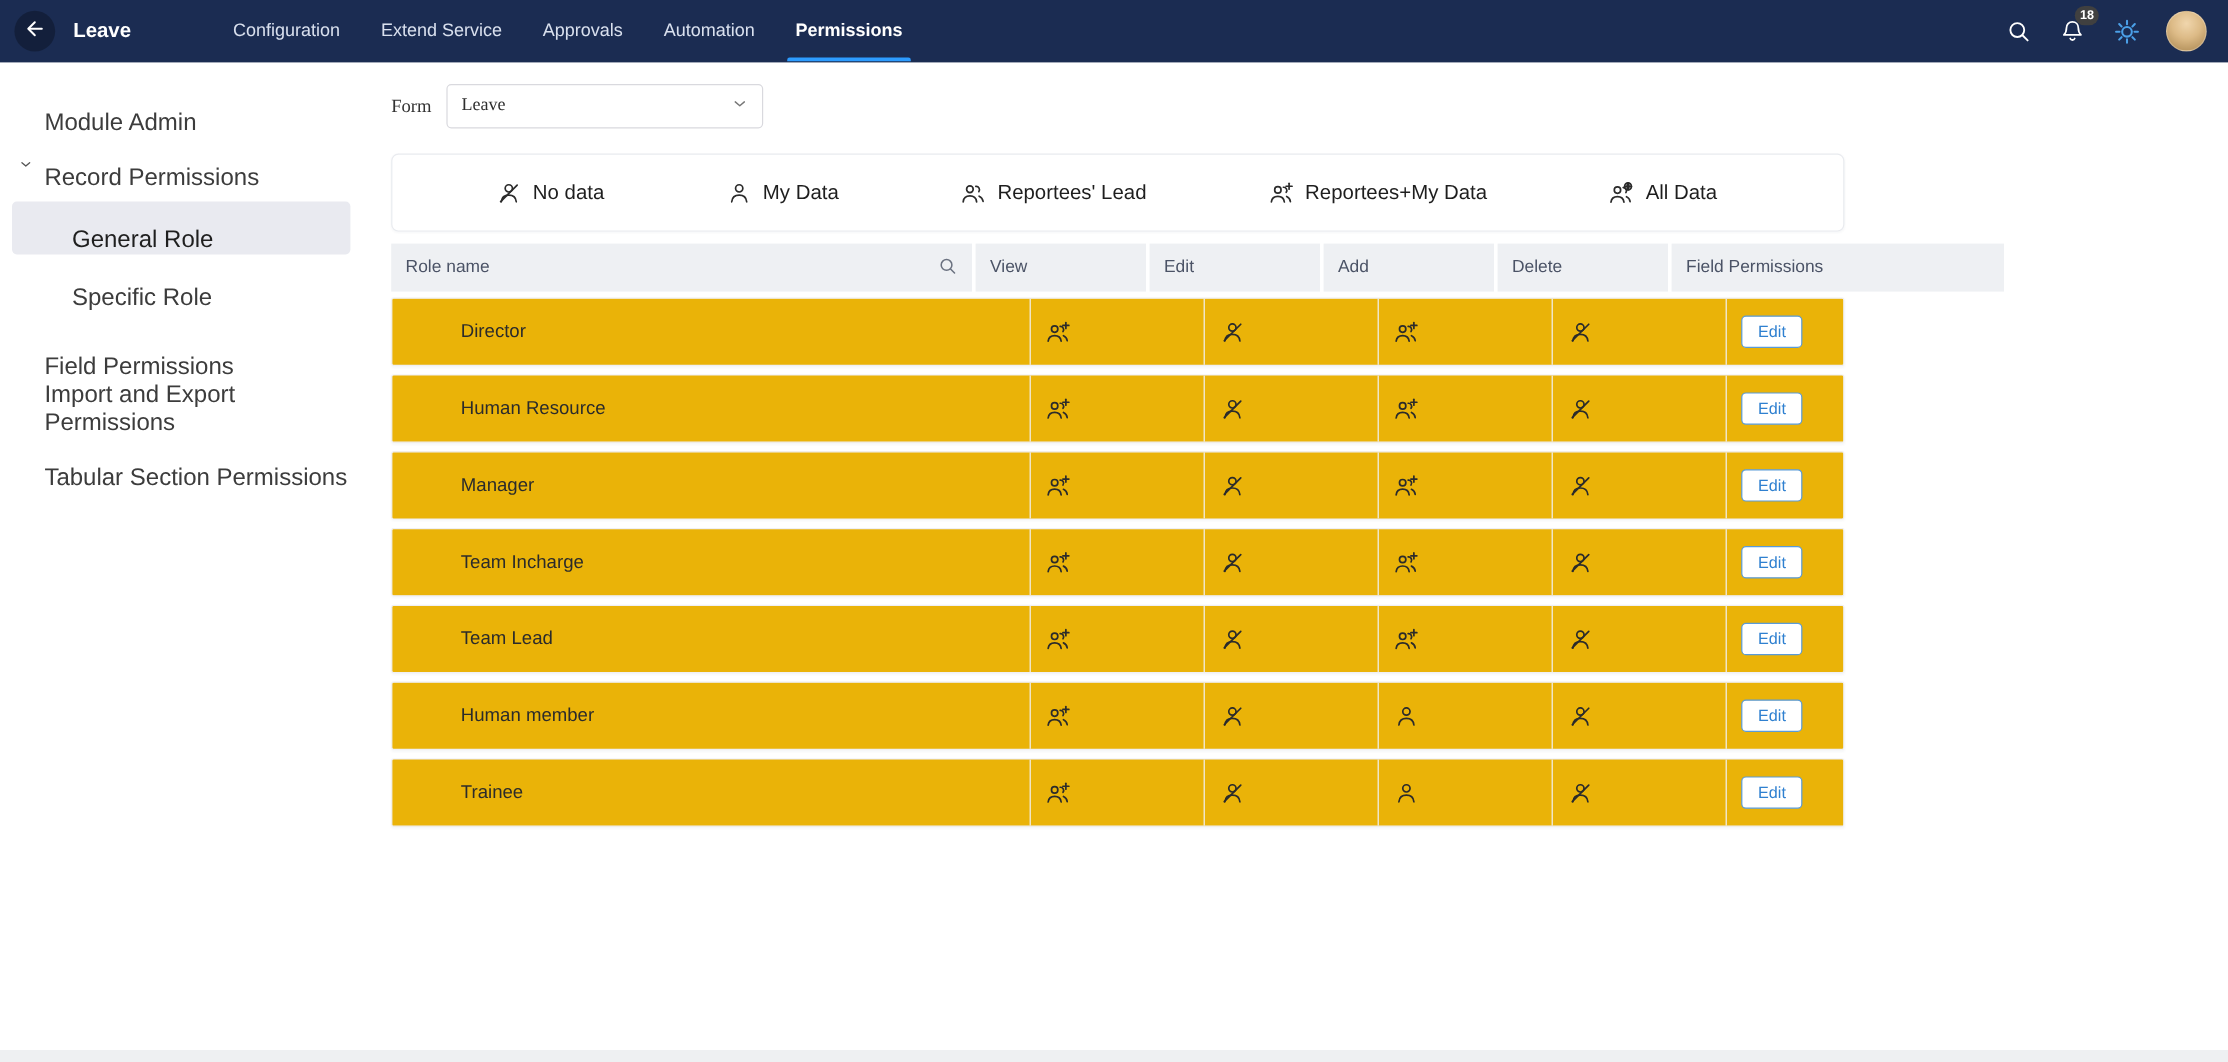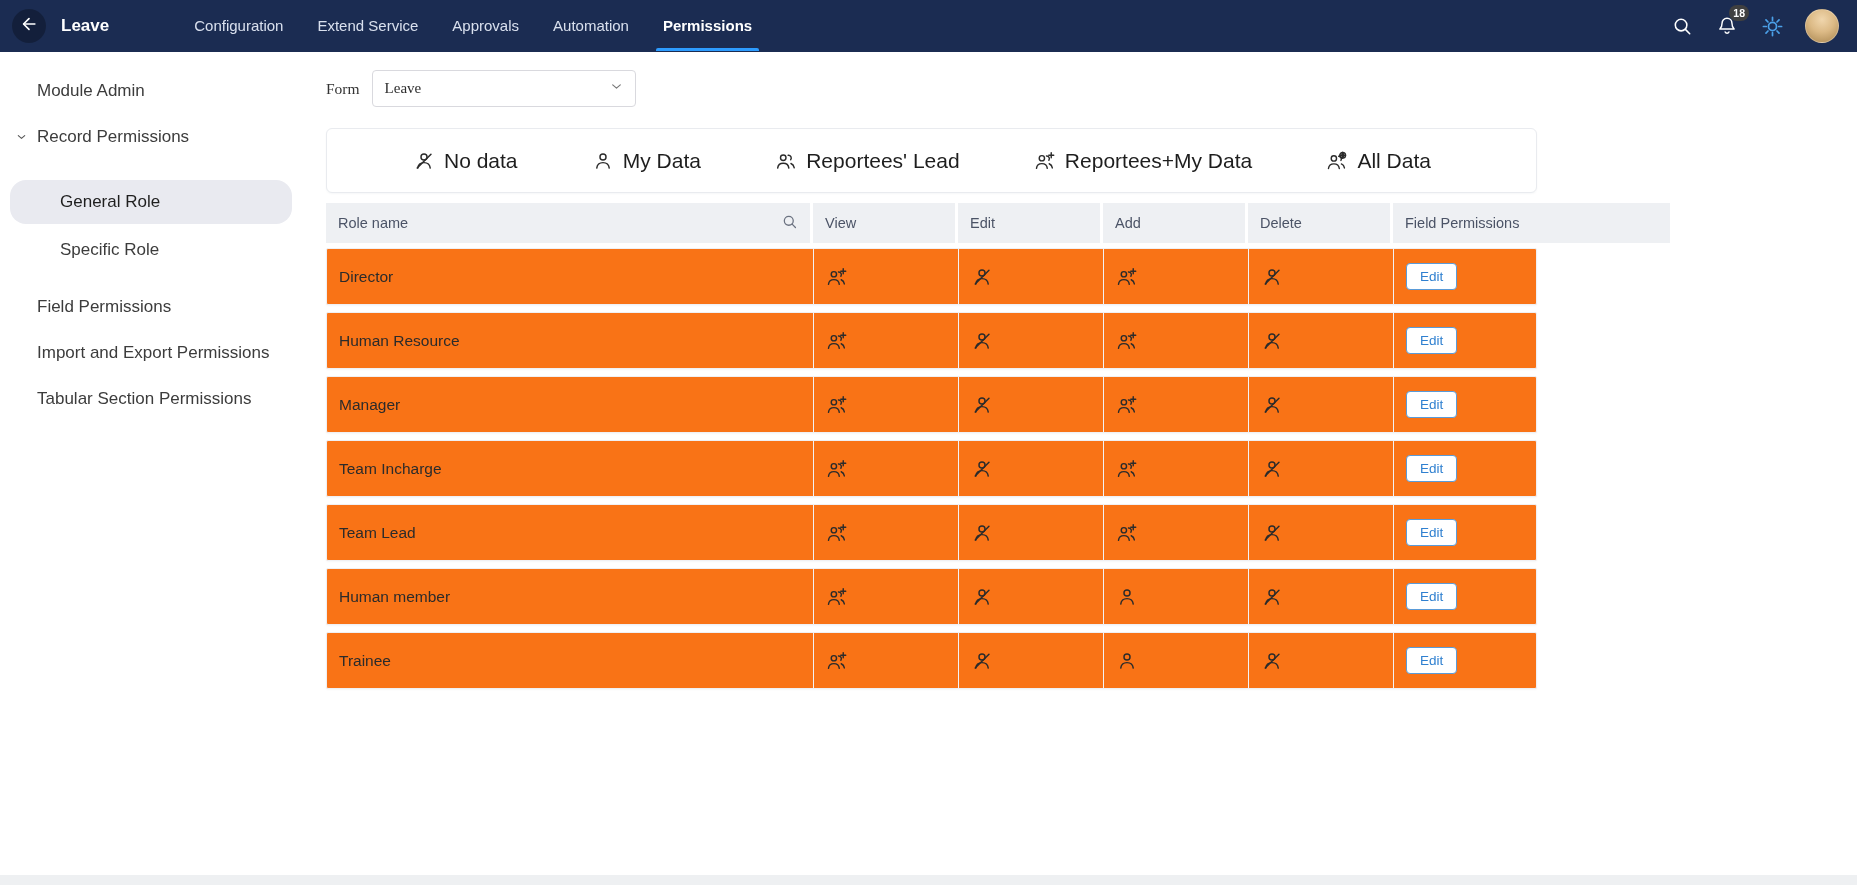--- a/index.html
+++ b/index.html
@@ -24,56 +24,56 @@
   .badge { position:absolute; top:-9px; right:-10px; background:#404040; color:#fff;
     font-size:10.5px; min-width:19px; height:16px; line-height:16px; text-align:center;
     border-radius:9px; padding:0 4px; font-weight:bold; }
   .avatar { width:34px; height:34px; border-radius:50%; cursor:pointer; overflow:hidden;
     background:radial-gradient(circle at 50% 30%, #f0d6ad 0%, #dcba86 45%, #a8854f 100%);
     border:1px solid rgba(255,255,255,.25); }
 
   
   .app-body { display:flex; height:833px; position:relative; }
   .sidebar { width:310px; flex:0 0 auto; padding-top:16px; }
-  .side-item { height:46px; display:flex; align-items:center; padding-left:37px;
-    font-size:17px; color:#3c3c3c; cursor:pointer; position:relative; }
+  .side-item { height:46px; display:flex; align-items:flex-end; padding-left:37px;
+    font-size:20px; color:#3c3c3c; cursor:pointer; position:relative; }
   .side-item .chev { position:absolute; left:16px; top:50%; transform:translateY(-50%);
     display:flex; }
   .side-sub { height:44px; padding-left:60px; }
-  .side-sub.selected { background:#e9eaf0; border-radius:16px; margin:20px 18px 4px 10px;
+  .side-sub.selected { background:#e9eaf0; border-radius:4px; margin:8px 18px 4px 10px;
     padding-left:50px; color:#1f1f1f; }
   .side-gap { height:12px; }
 
   .content { flex:1; padding:18px 0 0 16px; }
 
   
   .form-row { display:flex; align-items:center; gap:12px;font-family:Liberation Serif, serif; }
   .form-label { font-size:15.5px; color:#333; }
   .form-select { width:264px; height:37px; border:1px solid #d9d9de; border-radius:4px;
     background:#fff; display:flex; align-items:center; justify-content:space-between;
     padding:0 12px; font-size:15px; color:#2e2e2e; cursor:pointer; }
 
   
   .legend { width:1211px; height:65px; margin-top:21px; background:#fff;
     border:1px solid #e9ebef; border-radius:6px; box-shadow:0 1px 2px rgba(30,40,70,.04);
     display:flex; align-items:center; justify-content:space-between; padding:0 105px 0 86px; }
   .legend-item { display:flex; align-items:center; gap:9px; }
-  .legend-item .lbl { font-size:21px; color:#1e1e1e; font-weight:500; }
+  .legend-item .lbl { font-size:17px; color:#1e1e1e; font-weight:500; }
 
   
   .thead { width:1344px; margin-top:10px; display:grid;
     grid-template-columns:484px 142px 142px 142px 142px 1fr; gap:3px;border-radius:10px; }
   .th { background:#eef0f3; height:40px; display:flex; align-items:center;
     padding:0 12px; font-size:14.5px; color:#4b5366; }
   .th-role { justify-content:space-between; }
 
   .tbody { width:1211px; margin-top:5px; }
   .trow { display:grid; grid-template-columns:487px 145px 145px 145px 145px 1fr;
-    background:#f97316; height:57px; margin-bottom:7px; border:1px solid #f0f0f3;
-    border-radius:2px; box-shadow:0 1px 2px rgba(30,40,70,.04); }
+    background:#eab308; height:57px; margin-bottom:7px; border:1px solid #f0f0f3;
+    border-radius:2px; box-shadow:0 1px 2px rgba(30,40,70,.04);padding-left:45px; }
   .cell { display:flex; align-items:center; padding-left:12px; border-right:1px solid #f2f2f5; }
   .cell:last-child { border-right:none; }
   .role-label { font-size:15.5px; color:#2b2b2b; }
   .perm-icon { display:flex; cursor:pointer; }
   .edit-btn { border:1px solid #5a9bd8; color:#2f80d0; background:#fff; border-radius:4px;
     font-size:13.5px; padding:5px 13px; cursor:pointer; font-family:inherit; }
 
   .bottom-strip { position:absolute; bottom:0; left:0; width:100%; height:10px; background:#eef0f2; }
 </style>
 </head>

